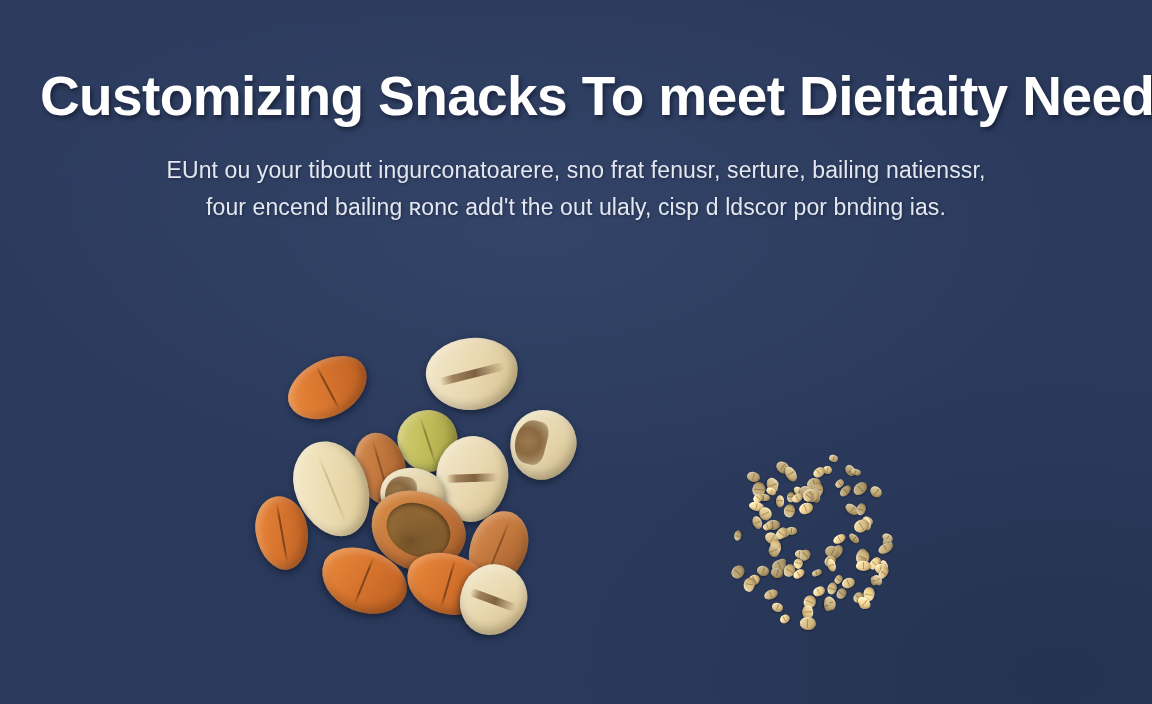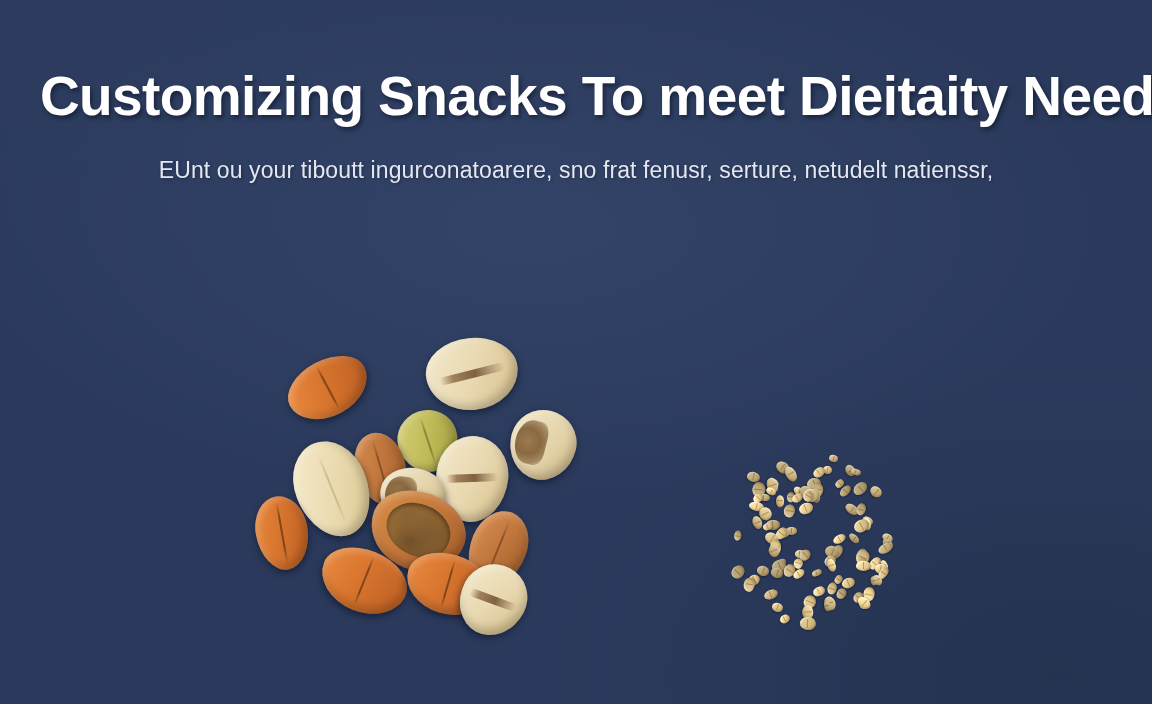--- a/index.html
+++ b/index.html
@@ -194,21 +194,22 @@
 </style>
 </head>
 <body>
 
 <div class="slide">
 
   <div class="text-block">
     <h1 class="title">Customizing Snacks To meet Dieitaity Needs</h1>
 
     <p class="subtitle">
-      <span class="subtitle-line">EUnt ou your tiboutt ingurconatoarere, sno frat fenusr, serture, netudelt natienssr,</span>
+      <span class="subtitle-line">EUnt ou your tiboutt ingurconatoarere, sno frat fenusr, serture, bailing natienssr,</span>
+      <span class="subtitle-line">four encend bailing ʀonc add't the out ulaly, cisp d ldscor por bnding ias.</span>
     </p>
   </div>
 
   <div class="photo" id="nut-cluster-photo">
       <div class="nut pecan" style="left: 38px; top: 28px; width: 84px; height: 56px; transform: rotate(-28deg); border-radius: 50% / 46% 46% 54% 54%; z-index: 10;"></div>
       <div class="nut pistachio" style="left: 178px; top: 6px; width: 92px; height: 72px; transform: rotate(-6deg); border-radius: 50% / 46% 46% 54% 54%; z-index: 11;"></div>
       <div class="nut halfshell" style="left: 262px; top: 78px; width: 66px; height: 70px; transform: rotate(14deg); border-radius: 50% / 46% 46% 54% 54%; z-index: 12;"></div>
       <div class="nut green" style="left: 150px; top: 78px; width: 60px; height: 62px; transform: rotate(-18deg); border-radius: 50% / 46% 46% 54% 54%; z-index: 13;"></div>
       <div class="nut almond" style="left: 108px; top: 100px; width: 50px; height: 74px; transform: rotate(-16deg); border-radius: 50% / 46% 46% 54% 54%; z-index: 14;"></div>
       <div class="nut blanched" style="left: 48px; top: 108px; width: 72px; height: 98px; transform: rotate(-22deg); border-radius: 50% / 46% 46% 54% 54%; z-index: 15;"></div>

